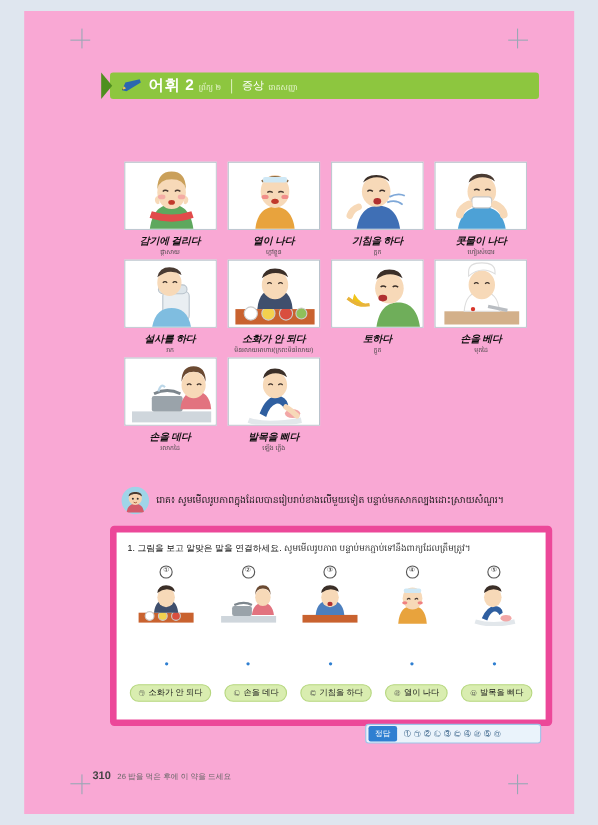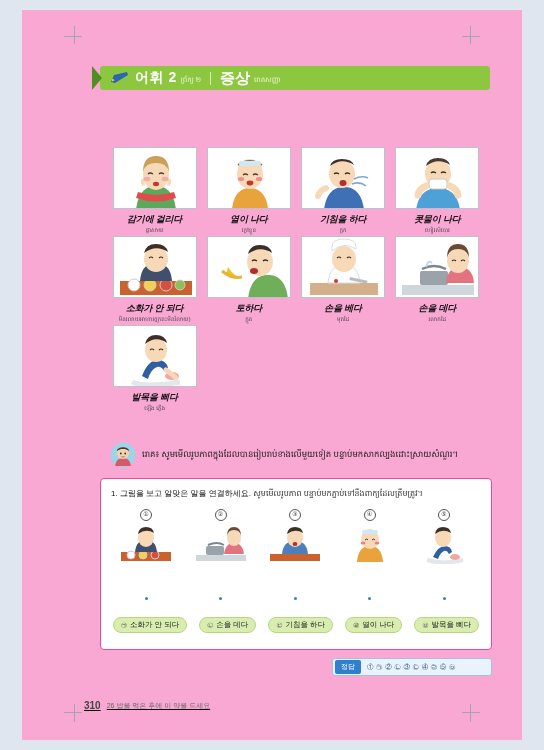--- a/index.html
+++ b/index.html
@@ -38,21 +38,21 @@
   .pen svg{display:block;}
   .hdr-title{
     color:#fff;font-size:14px;font-weight:bold;margin-left:5px;letter-spacing:0.5px;
   }
   .hdr-sub{
     color:#eaf7d5;font-size:7px;margin-left:4px;position:relative;top:2px;
   }
   .hdr-div{
     width:1px;height:13px;background:#d8eeb5;margin:0 9px;
   }
-  .hdr-t2{color:#fff;font-size:15px;font-weight:bold;}
+  .hdr-t2{color:#fff;font-size:10px;font-weight:normal;}
   .hdr-s2{color:#eaf7d5;font-size:7px;margin-left:4px;position:relative;top:2px;}
 
   
   .instr{position:absolute;display:flex;align-items:center;}
   .instr .av{width:26px;height:26px;flex:0 0 26px;}
   .instr .tx{font-size:8.5px;color:#1a1a1a;margin-left:6px;line-height:1.3;}
 
   
   .grid{
     position:absolute;left:88px;top:137px;width:372px;
@@ -63,21 +63,21 @@
   .pic{
     width:84px;height:62px;border:1px solid #b9c3cc;background:#fff;
     box-sizing:border-box;overflow:hidden;position:relative;
   }
   .cap-kr{font-size:9px;color:#111;margin-top:4px;font-weight:bold;letter-spacing:-0.2px;font-style:italic;}
   .cap-km{font-size:5.6px;color:#444;margin-top:1px;text-align:center;line-height:1.25;}
 
   
   .exbox{
     position:absolute;left:78px;top:468px;width:390px;height:170px;
-    border:1px solid #ec4899;border-radius:4px;background:#fff;
+    border:6px solid #ec4899;border-radius:4px;background:#fff;
   }
   .ex-q{position:absolute;left:10px;top:9px;font-size:8px;color:#111;}
   .ex-q .km{color:#333;}
   .num-row{
     position:absolute;left:14px;top:30px;width:360px;
     display:flex;justify-content:space-between;
   }
   .numcell{width:62px;display:flex;flex-direction:column;align-items:center;}
   .circ{
     width:10px;height:10px;border:1px solid #555;border-radius:50%;
@@ -104,21 +104,21 @@
     border:1px solid #9dc3e8;border-radius:3px;background:#eaf3fb;
     display:flex;align-items:center;
   }
   .ans-label{
     background:#2f7fd1;color:#fff;font-size:7px;border-radius:2px;
     padding:2px 6px;margin-left:2px;
   }
   .ans-text{font-size:6.5px;color:#24527c;margin-left:6px;letter-spacing:0.4px;}
 
   
-  .footer{position:absolute;left:62px;top:690px;display:flex;align-items:flex-end;text-decoration:underline;}
+  .footer{position:absolute;left:62px;top:690px;display:flex;align-items:flex-end;}
   .pgno{font-size:10px;color:#444;font-weight:bold;}
   .ftxt{font-size:7px;color:#666;margin-left:6px;}
 
   
   .avatar{border-radius:50%;overflow:hidden;display:block;}
 </style>
 </head>
 <body>
 
 <div class="page">
@@ -224,20 +224,36 @@
           <rect x="33" y="31" width="18" height="10" rx="3" fill="#ffffff" stroke="#c8c8c8"></rect>
           <path d="M30 38q-7 3-8 9" stroke="#f7d9b8" stroke-width="7" stroke-linecap="round" fill="none"></path>
           <path d="M54 38q7 3 8 9" stroke="#f7d9b8" stroke-width="7" stroke-linecap="round" fill="none"></path>
         </svg>
       </div>
       <div class="cap-kr">콧물이 나다</div>
       <div class="cap-km">ហៀរសំបោរ</div>
     </div>
 
 
+    <div class="cell">
+      <div class="pic">
+        <svg width="84" height="62" viewBox="0 0 84 62">
+          <rect width="84" height="62" fill="#fff"></rect>
+          <rect x="34" y="28" width="24" height="26" rx="4" fill="#e9eef2" stroke="#b9c3cc"></rect>
+          <rect x="30" y="22" width="26" height="8" rx="4" fill="#dde5ea" stroke="#b9c3cc"></rect>
+          <path d="M24 62c2-14 9-19 18-19s16 5 18 19z" fill="#7fbde0"></path>
+          <ellipse cx="40" cy="20" rx="11" ry="12" fill="#f7d9b8"></ellipse>
+          <path d="M29 15q11-9 22-2-2-7-11-7t-11 9z" fill="#4a3b32"></path>
+          <path d="M34 20q2-2 4 0" stroke="#3b2f28" stroke-width="1.1" fill="none"></path>
+          <path d="M43 20q2-2 4 0" stroke="#3b2f28" stroke-width="1.1" fill="none"></path>
+        </svg>
+      </div>
+      <div class="cap-kr">설사를 하다</div>
+      <div class="cap-km">រាក</div>
+    </div>
 
     <div class="cell">
       <div class="pic">
         <svg width="84" height="62" viewBox="0 0 84 62">
           <rect width="84" height="62" fill="#fff"></rect>
           <rect x="6" y="44" width="72" height="14" fill="#c9622f"></rect>
           <circle cx="20" cy="48" r="6" fill="#fff" stroke="#ccc"></circle>
           <circle cx="36" cy="48" r="6" fill="#f3d14e" stroke="#ccc"></circle>
           <circle cx="52" cy="48" r="6" fill="#d94f3f" stroke="#ccc"></circle>
           <circle cx="66" cy="48" r="5" fill="#8fbf5a" stroke="#ccc"></circle>

